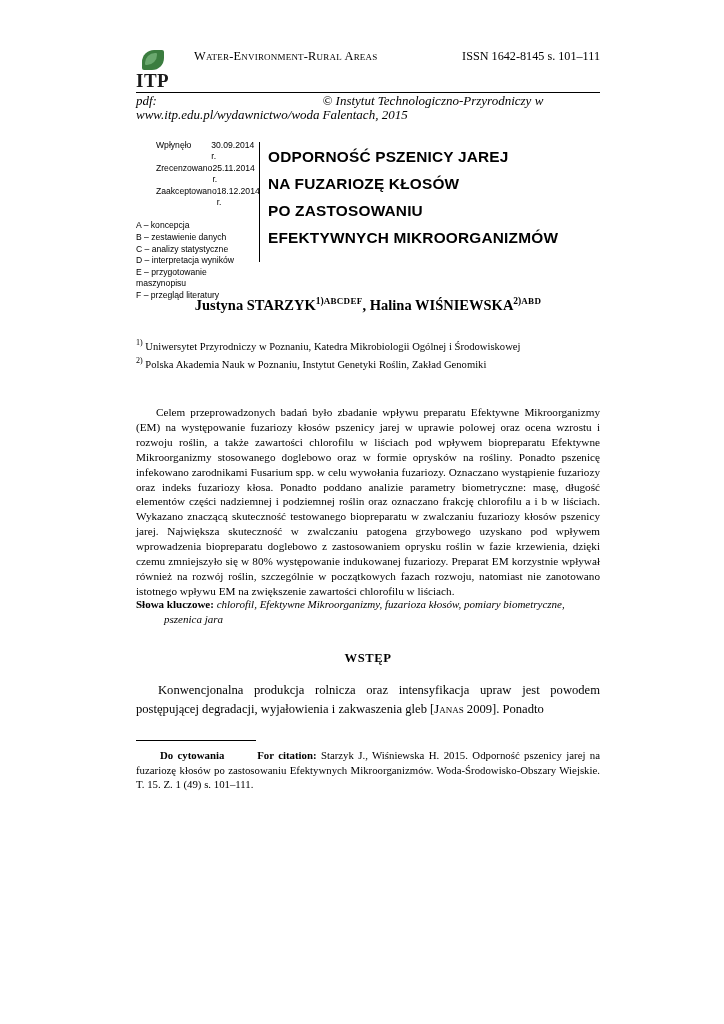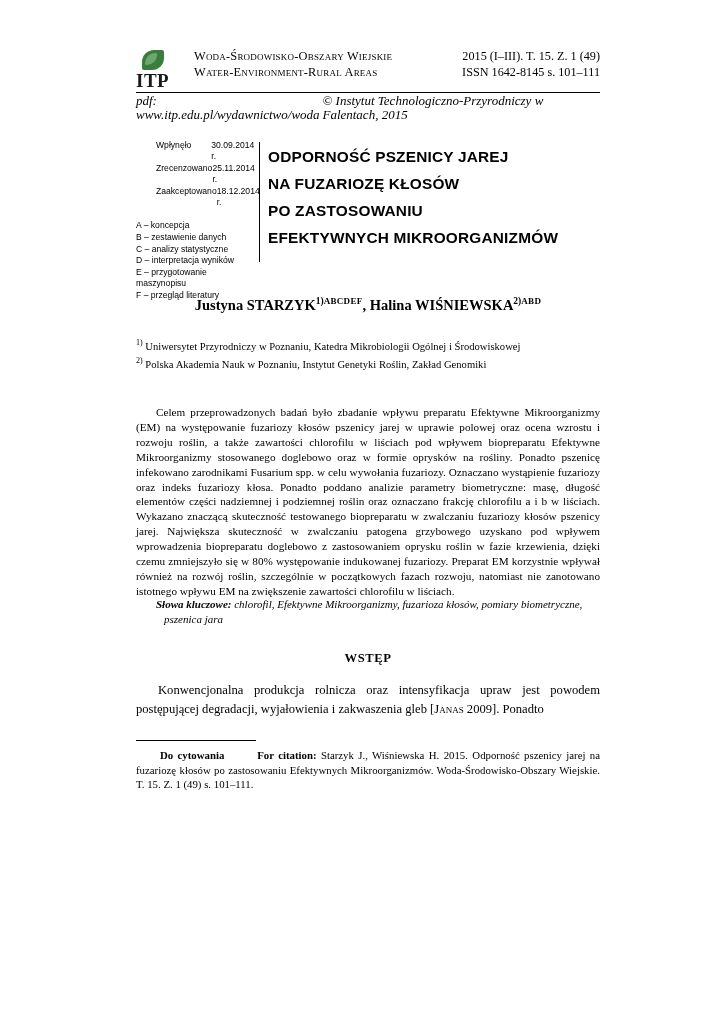--- a/index.html
+++ b/index.html
@@ -201,22 +201,20 @@
     position: absolute;
     left: 136px;
     top: 597px;
     width: 464px;
     font-size: 11px;
     line-height: 14.6px;
     text-align: justify;
   }
   .keywords .kw-label {
     font-weight: bold;
-    font-style: italic;
-    margin-left: 20px;
   }
   .keywords .kw-body {
     font-style: italic;
   }
   .kw-indent { display: block; padding-left: 28px; }
 
   
   .section-head {
     position: absolute;
     left: 136px;
@@ -264,24 +262,20 @@
 <div class="page">
 
   <div class="masthead">
     <div class="mast-row">
       <div class="logo-block">
         <div class="logo-leaf"></div>
         <div class="logo-text">ITP</div>
       </div>
       <div class="mast-titles">
         <div class="mast-line">
-          <span class="smallcaps">Woda-Środowisko-Obszary Wiejskie</span>
-          <span class="mast-right">2015 (I–III). T. 15. Z. 1 (49)</span>
-        </div>
-        <div class="mast-line">
           <span class="smallcaps">Water-Environment-Rural Areas</span>
           <span class="mast-right">ISSN 1642-8145     s. 101–111</span>
         </div>
       </div>
     </div>
   </div>
   <div class="mast-rule"></div>
   <div class="mast-foot">
     <span>pdf: www.itp.edu.pl/wydawnictwo/woda</span>
     <span>© Instytut Technologiczno-Przyrodniczy w Falentach, 2015</span>

